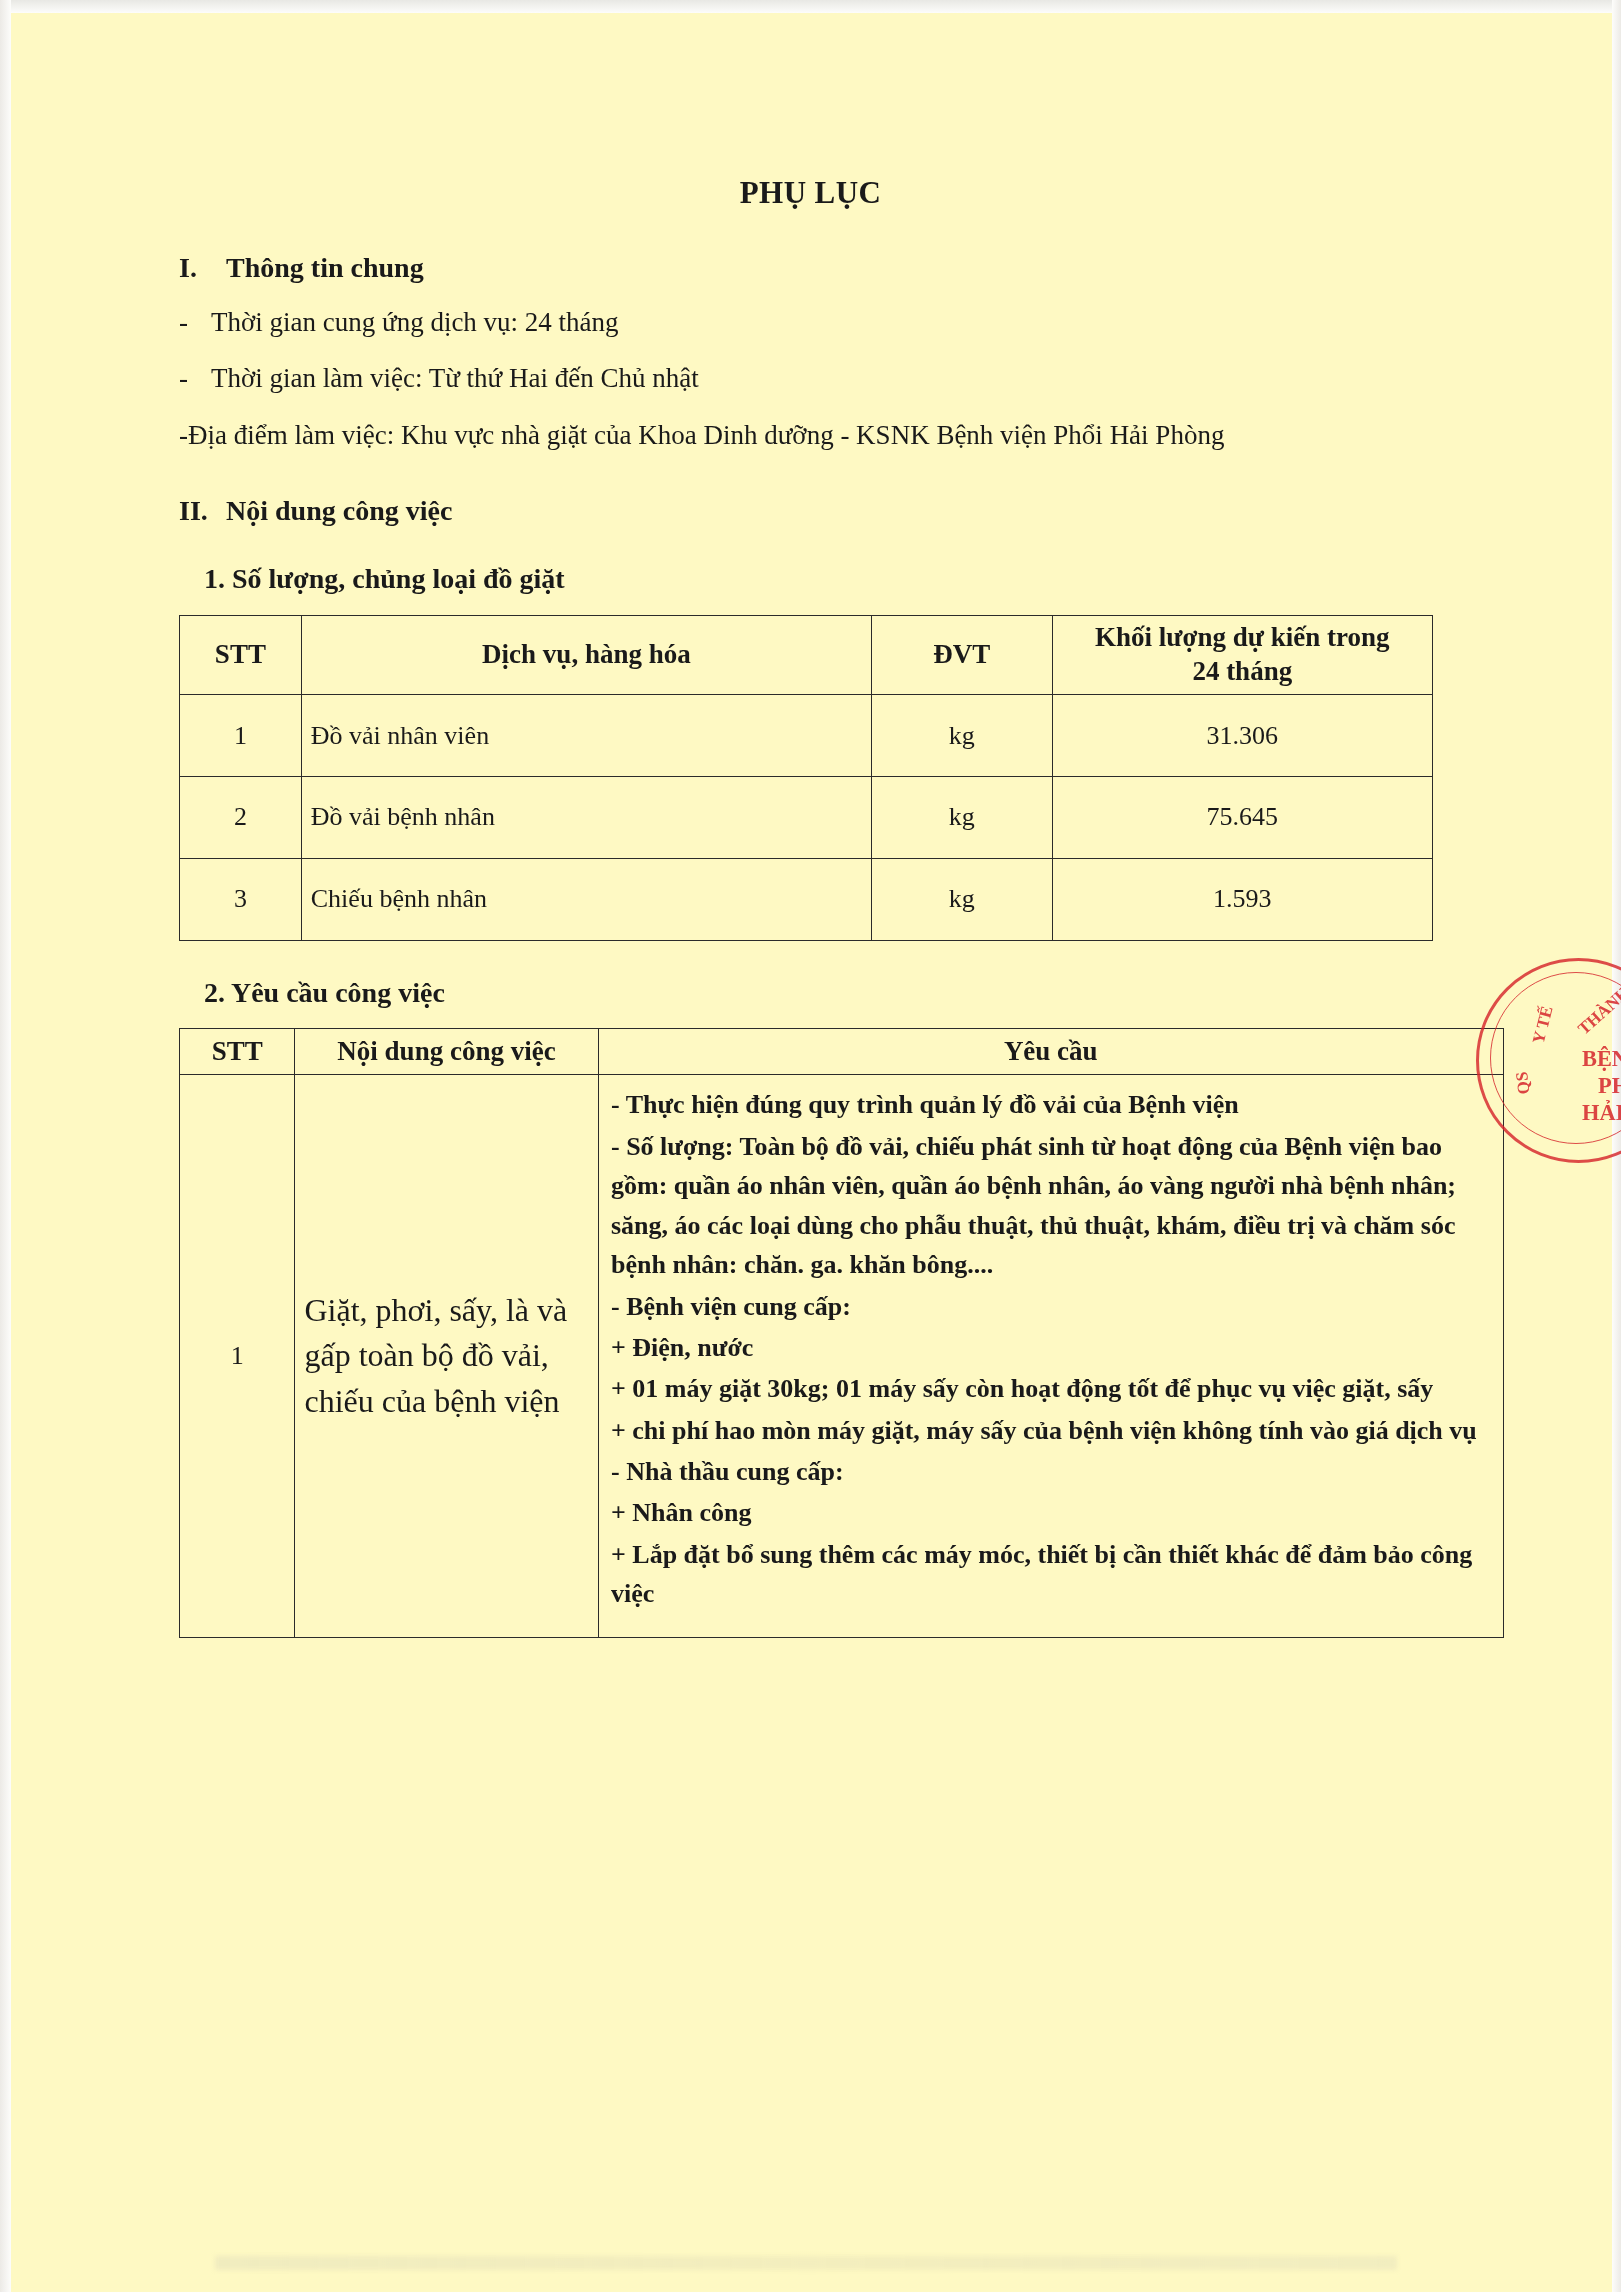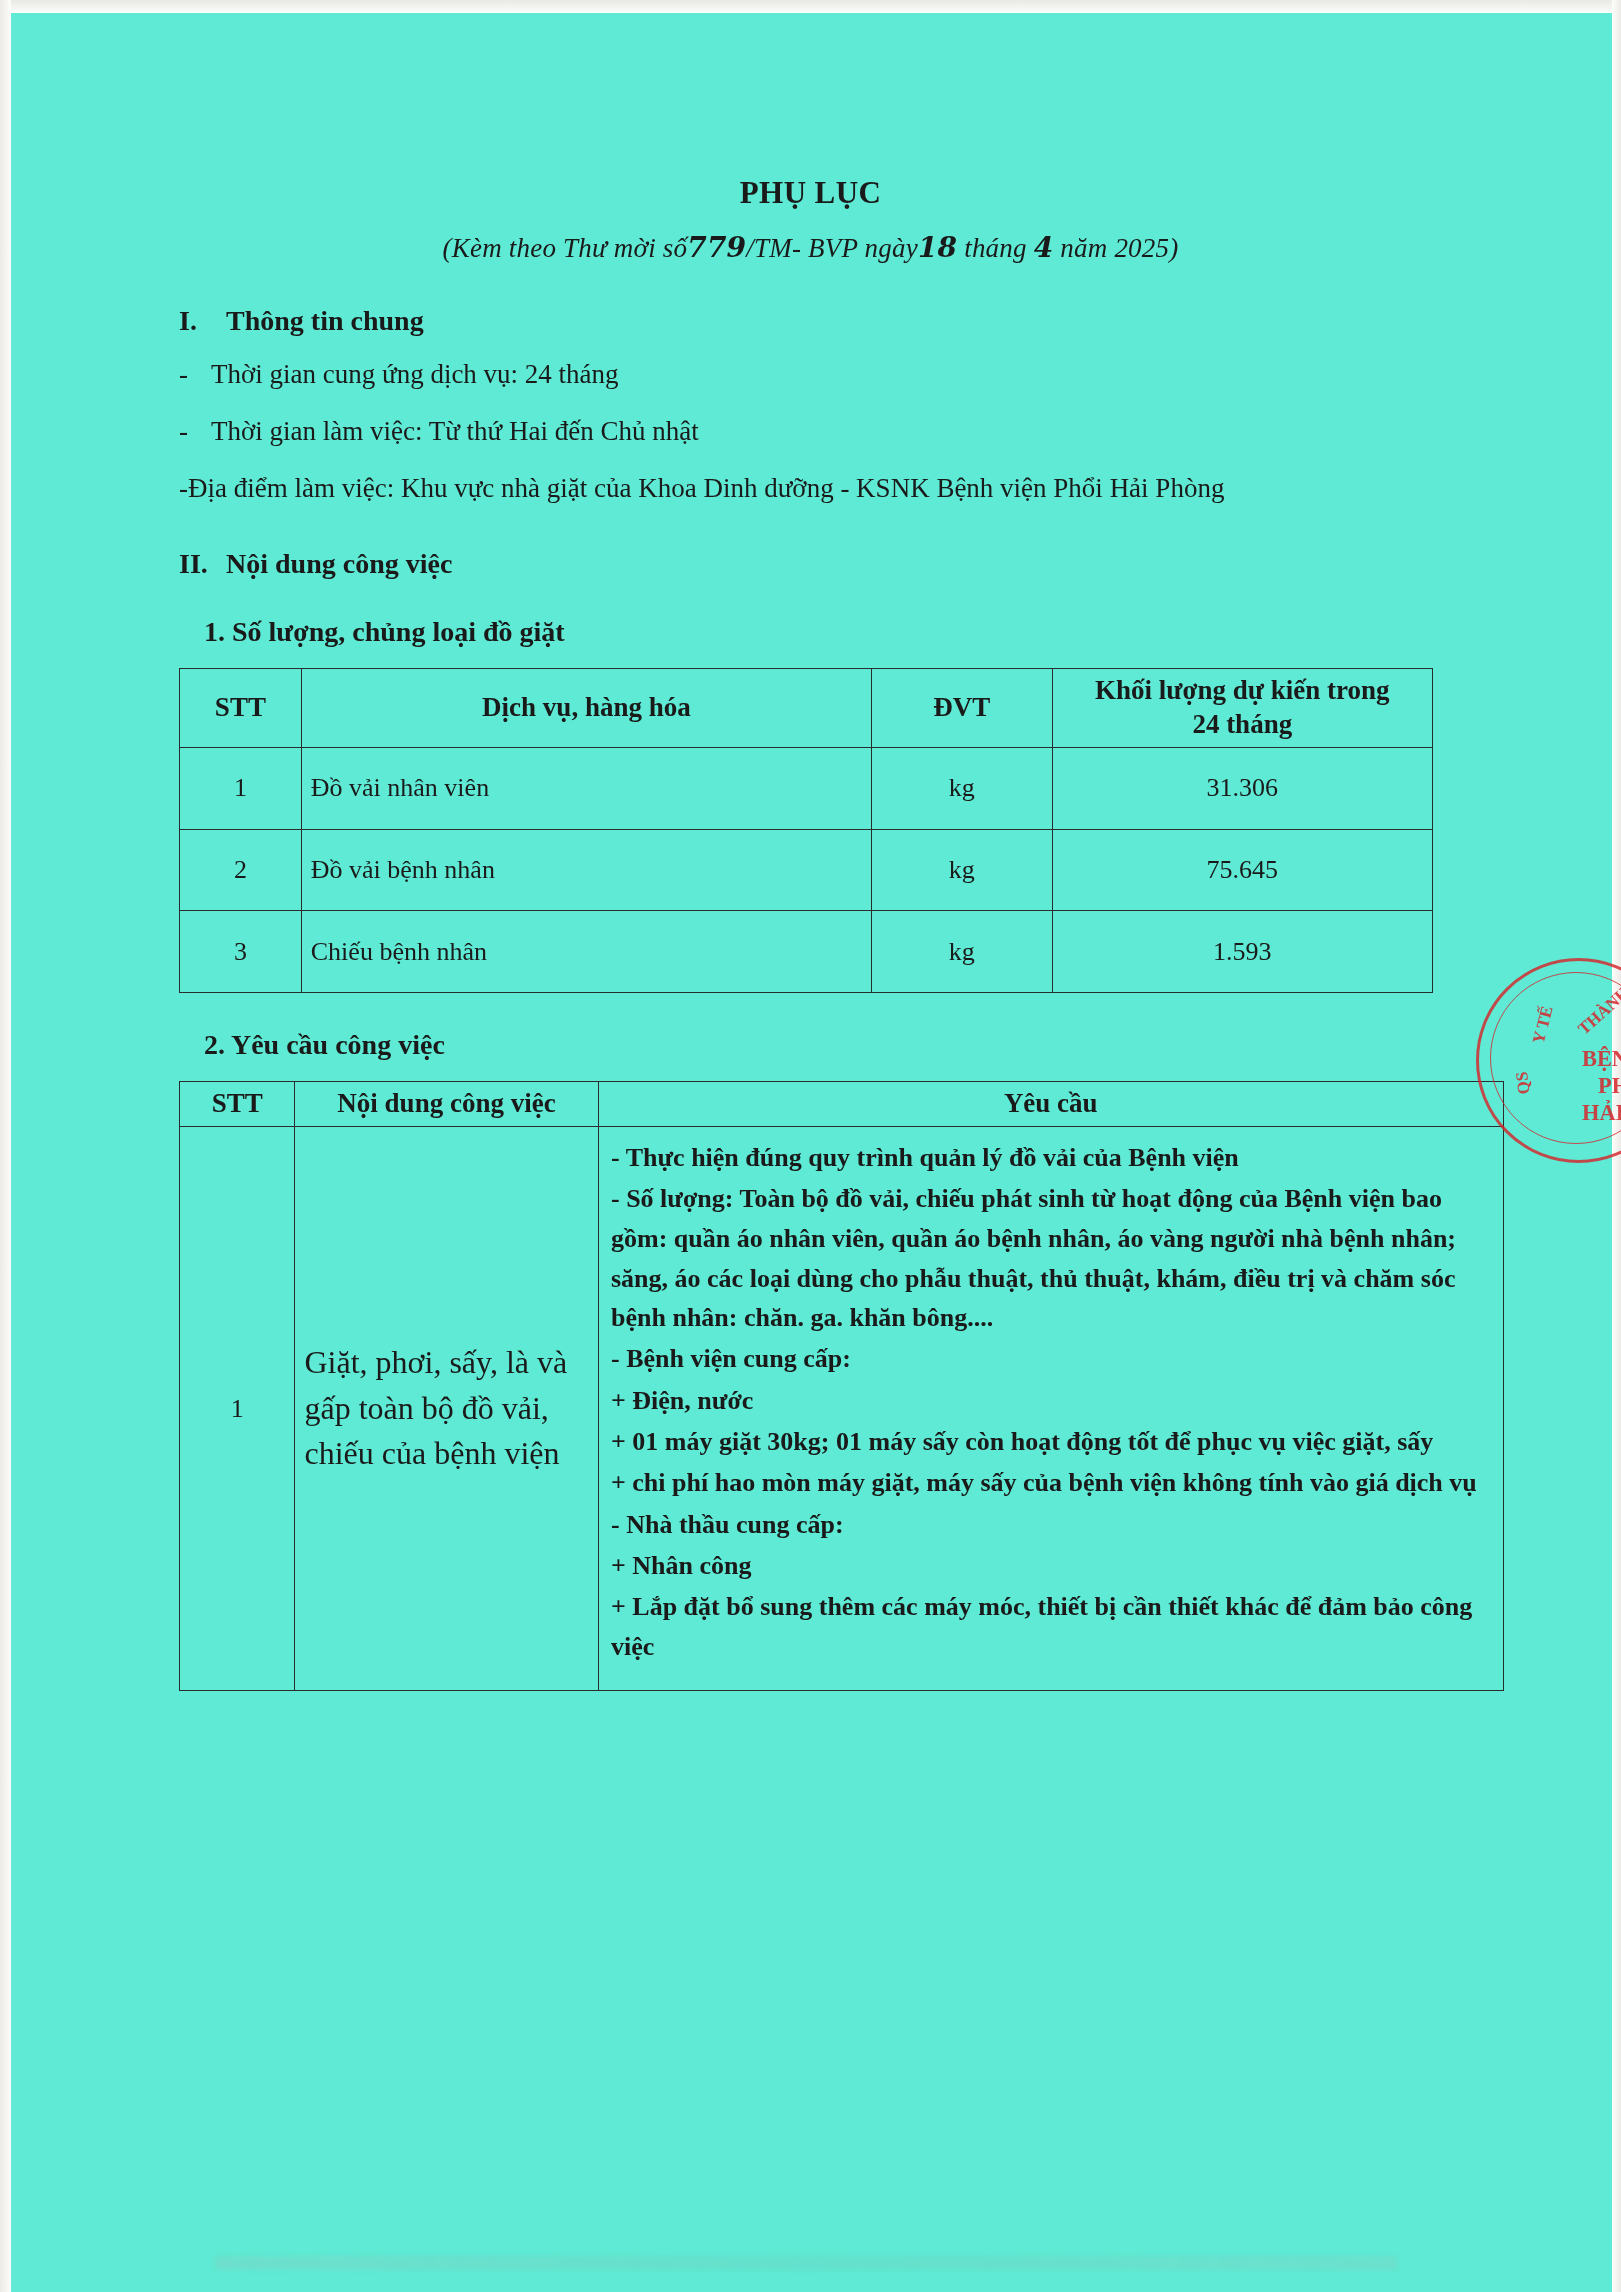--- a/index.html
+++ b/index.html
@@ -11,21 +11,21 @@
     width: 1621px;
     height: 2293px;
     position: relative;
     font-family: "Liberation Serif", serif;
     color: #1a1a1a;
     overflow: hidden;
   }
   .page {
     position: absolute;
     inset: 0;
-    background: #5eead4;
+    background: #fef9c3;
   }
   
   .scan-edge-top {
     position: absolute; top: 0; left: 0; right: 0; height: 12.5px;
     background: linear-gradient(to bottom, #e8e8e4, #fdfdfb);
   }
   .scan-edge-left {
     position: absolute; top: 0; bottom: 0; left: 0; width: 10.7px;
     background: linear-gradient(to right, #eceae6, #fdfdfb);
   }
@@ -191,26 +191,20 @@
 
 <div class="page">
   <div class="scan-edge-top"></div>
   <div class="scan-edge-left"></div>
   <div class="scan-edge-right"></div>
 
   <div class="content">
 
     <div class="doc-title">PHỤ LỤC</div>
 
-    <div class="doc-subtitle">
-      <span>(Kèm theo Thư mời số</span><span class="hand">779</span><span>/TM- BVP ngày</span><span class="hand">18</span>
-      <span>tháng</span>
-      <span class="hand">4</span>
-      <span>năm 2025)</span>
-    </div>
 
     <div class="section-heading">
       <span class="numeral">I.</span><span>Thông tin chung</span>
     </div>
 
     <div class="bullet-line">
       <span class="dash">-</span><span>Thời gian cung ứng dịch vụ: 24 tháng</span>
     </div>
 
     <div class="bullet-line">

